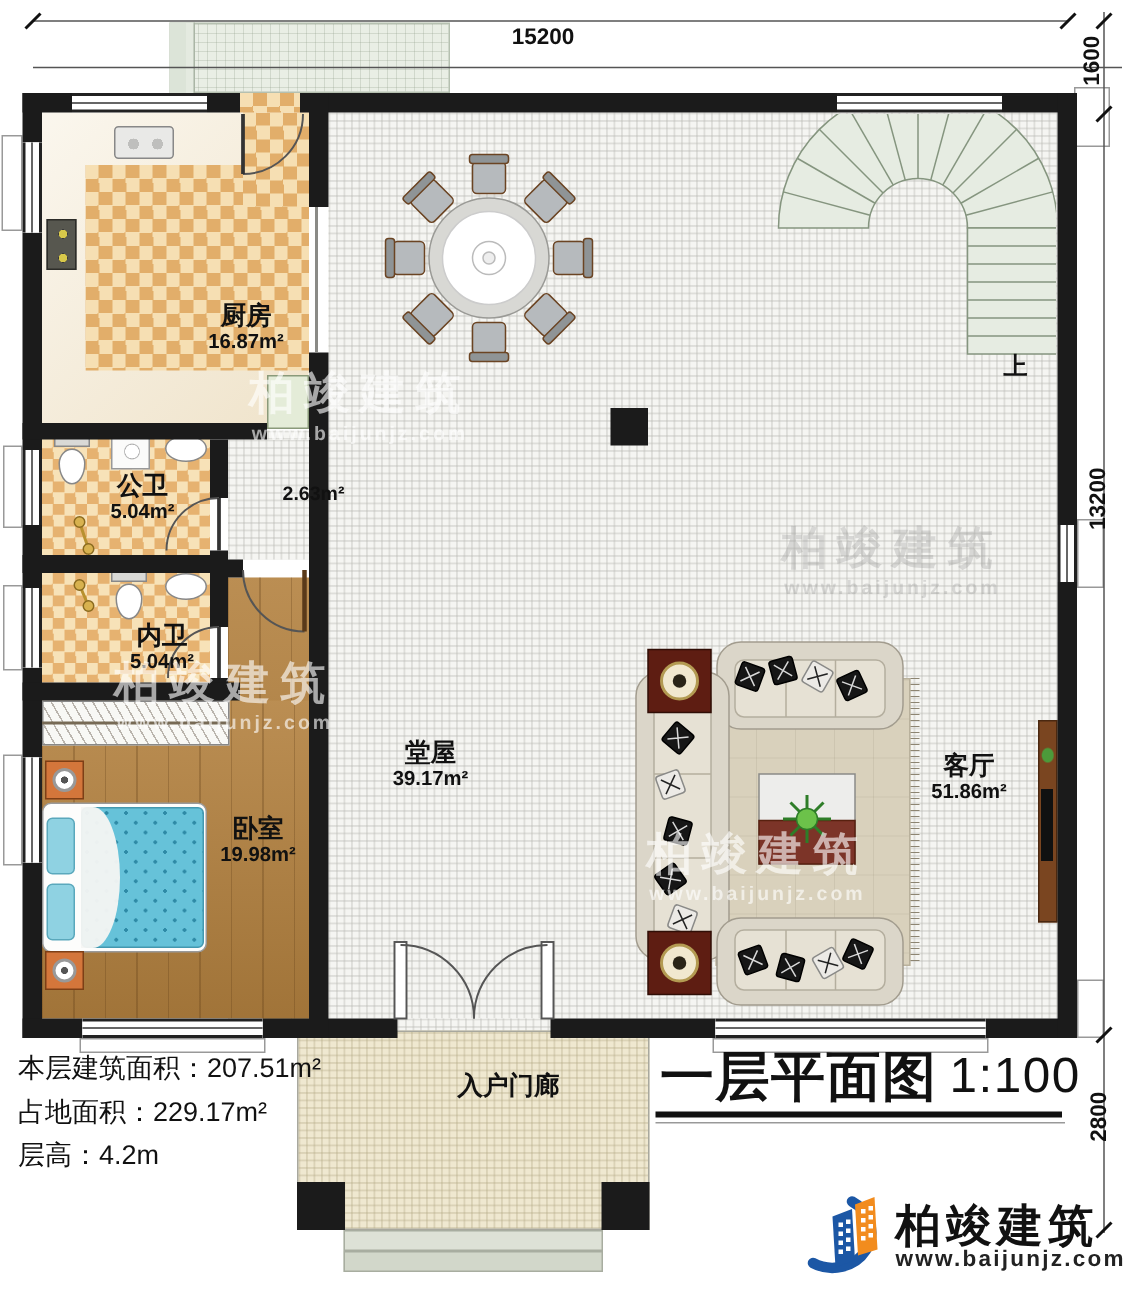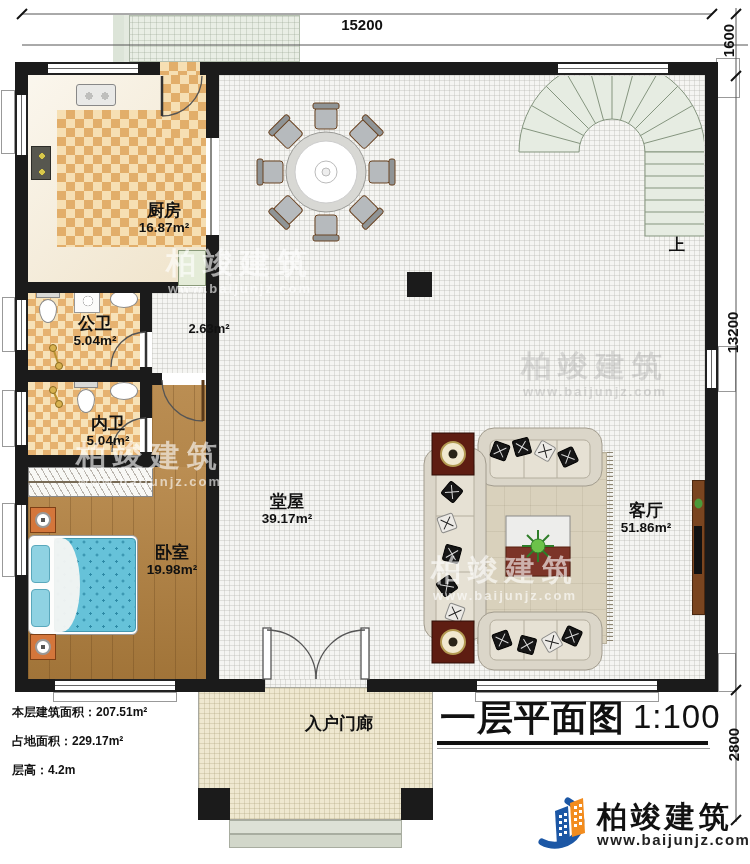--- a/index.html
+++ b/index.html
@@ -45,21 +45,21 @@
   .fixture{box-sizing:border-box;}
   
   .wm{position:absolute;text-align:center;z-index:40;pointer-events:none;line-height:1.2;white-space:nowrap;}
   .wm .wm-name{font-size:30px;font-weight:700;letter-spacing:7px;}
   .wm .wm-url{font-size:13px;font-weight:700;letter-spacing:2px;}
   .wm-light{color:rgba(255,255,255,.62);}
   .wm-gray{color:rgba(145,145,145,.30);}
   
   .dimlabel{position:absolute;font-size:15px;font-weight:700;z-index:35;}
   .vdim{transform:rotate(-90deg);transform-origin:center;}
-  .info-line{font-size:12px;font-weight:700;line-height:29px;white-space:nowrap;}
+  .info-line{font-size:18px;font-weight:400;line-height:29px;white-space:nowrap;}
   #title-cn{font-size:36px;font-weight:700;letter-spacing:1px;}
   #title-scale{font-size:33px;font-weight:400;letter-spacing:1px;}
   #brand-name{font-size:30px;font-weight:900;letter-spacing:4px;}
   #brand-url{font-size:15px;font-weight:700;letter-spacing:1.5px;color:#222;}
   svg{display:block;}
 </style>
 </head>
 <body>
 
 <div id="stage">

